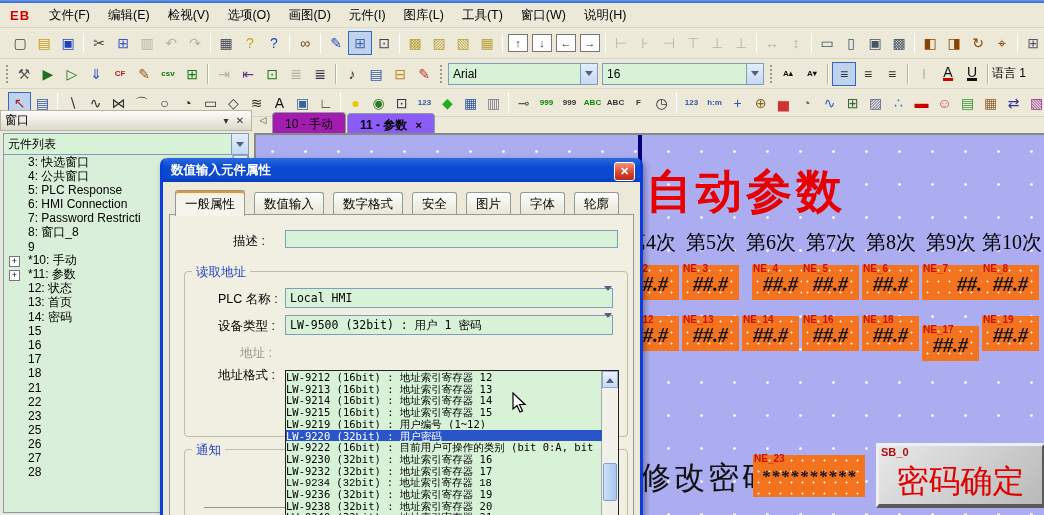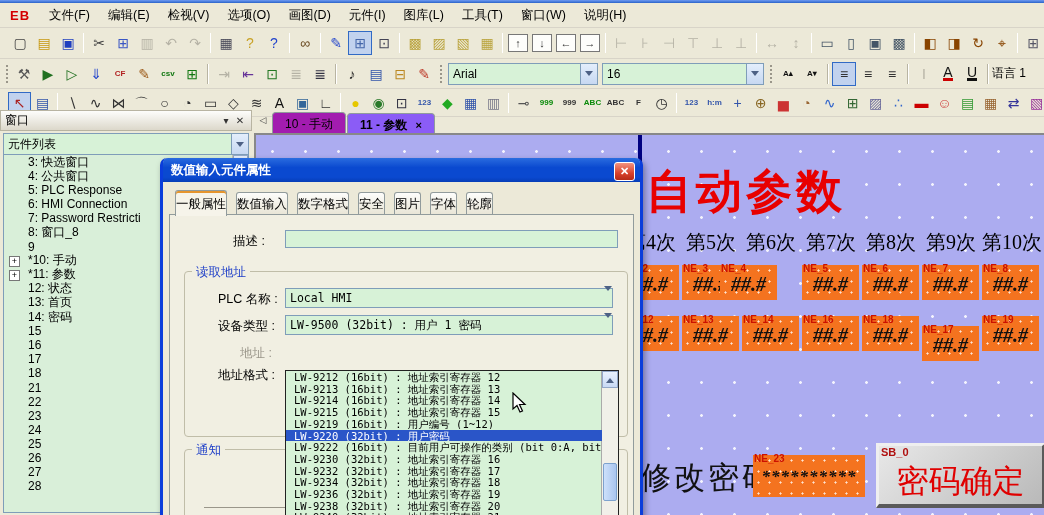--- a/index.html
+++ b/index.html
@@ -85,37 +85,37 @@
     border-left:3px solid #0a3ddb;border-right:3px solid #0a3ddb;border-radius:7px 7px 0 0;
     box-shadow:2px 3px 6px rgba(0,0,0,.35);background:#ece9d8;}
   .dlg-title{height:24px;border-radius:5px 5px 0 0;display:flex;align-items:center;
     background:linear-gradient(#2a6cdf,#0a49d0 40%,#0a49d0 80%,#063db7);
     color:#fff;font-weight:bold;font-size:12.5px;padding-left:8px;}
   .dlg-close{position:absolute;right:5px;top:4px;width:19px;height:17px;border:1px solid #fff;
     border-radius:3px;background:linear-gradient(#f3937f,#d8412b 60%,#b52a17);color:#fff;
     font-weight:bold;font-size:11px;text-align:center;line-height:16px;}
   .dlg-body{position:absolute;left:0;right:0;top:24px;bottom:0;background:#ece9d8;}
   .dlg-tabs{position:absolute;left:12px;top:10px;display:flex;font-size:12.5px;}
-  .dlg-tab{padding:3px 0;border:1px solid #919b9c;border-bottom:none;border-radius:3px 3px 0 0;
+  .dlg-tab{padding:3px 9px;border:1px solid #919b9c;border-bottom:none;border-radius:3px 3px 0 0;
     background:linear-gradient(#fdfdfb,#e5e1d0);margin-right:9px;}
   .dlg-tab.active{background:#f6f4ea;box-shadow:inset 0 2px 0 #e5952e;position:relative;top:-2px;
     padding-top:5px;z-index:2;}
   .dlg-panel{position:absolute;left:6px;right:6px;top:32px;bottom:0;border:1px solid #919b9c;
     background:#f1efe2;}
   .f-label{position:absolute;font-size:12.5px;white-space:nowrap;}
   .f-input{position:absolute;background:#d7f2d7;border:1px solid #7f9db9;height:16px;font-size:12px;padding:0 3px;}
   .groupbox{position:absolute;border:1px solid #c0bda8;border-radius:4px;}
   .group-label{position:absolute;font-size:12.5px;color:#2040c8;background:#f1efe2;padding:0 4px;}
   .dcombo{position:absolute;height:18px;display:flex;background:#d7f2d7;border:1px solid #7f9db9;
     font-size:12px;align-items:center;}
   .dcombo .cv{flex:1;padding:0 4px;font-family:"DejaVu Sans Mono",monospace;font-size:11.5px;white-space:nowrap;overflow:hidden;}
   .dlist{position:absolute;left:115px;top:155px;width:332px;height:250px;background:#d7f2d7;
     border:1px solid #222;overflow:hidden;z-index:3;}
   .dlist-row{position:absolute;left:0;right:16px;height:11.7px;font-size:10.5px;white-space:nowrap;
-    font-family:"DejaVu Sans Mono",monospace;padding-left:8px;overflow:hidden;}
+    font-family:"DejaVu Sans Mono",monospace;padding-left:0;overflow:hidden;}
   .dlist-row.sel{background:#2a55c8;color:#fff;}
   .dlist-sb{position:absolute;right:0;top:0;bottom:0;width:16px;background:#f1f0e9;border-left:1px solid #aaa;}
   .dlist-thumb{position:absolute;left:1px;right:1px;top:92px;height:36px;border:1px solid #7da2ce;
     border-radius:2px;background:linear-gradient(90deg,#cde0fb,#a9c5ef);}
   .hline{position:absolute;height:1px;background:#9a968a;}
   .cursor{position:absolute;z-index:99;}
 </style>
 </head>
 <body>
 
@@ -313,33 +313,33 @@
         </div>
       <div id="ne-row1">
           <div class="ne-cell" style="left: 366px; top: 130px;">
             <span class="ne-tag">NE_2</span>
             <span class="ne-val">##.#</span>
           </div>
           <div class="ne-cell" style="left: 426px; top: 130px;">
             <span class="ne-tag">NE_3</span>
             <span class="ne-val">##.#</span>
           </div>
-          <div class="ne-cell" style="left: 464px; top: 130px;">
+          <div class="ne-cell" style="left: 496px; top: 130px;">
             <span class="ne-tag">NE_4</span>
             <span class="ne-val">##.#</span>
           </div>
           <div class="ne-cell" style="left: 546px; top: 130px;">
             <span class="ne-tag">NE_5</span>
             <span class="ne-val">##.#</span>
           </div>
           <div class="ne-cell" style="left: 606px; top: 130px;">
             <span class="ne-tag">NE_6</span>
             <span class="ne-val">##.#</span>
           </div>
-          <div class="ne-cell" style="left: 666px; top: 130px;">
+          <div class="ne-cell" style="left: 666px; top: 130px; padding-left: 48px;">
             <span class="ne-tag">NE_7</span>
             <span class="ne-val">##.#</span>
           </div>
           <div class="ne-cell" style="left: 726px; top: 130px;">
             <span class="ne-tag">NE_8</span>
             <span class="ne-val">##.#</span>
           </div>
         </div>
       <div id="ne-row2">
           <div class="ne-cell" style="left: 366px; top: 181px;">
@@ -449,23 +449,20 @@
             <span>18</span>
           </div>
           <div class="tree-row">
             <span>21</span>
           </div>
           <div class="tree-row">
             <span>22</span>
           </div>
           <div class="tree-row">
             <span>23</span>
-          </div>
-          <div class="tree-row">
-            <span>24</span>
           </div>
           <div class="tree-row">
             <span>25</span>
           </div>
           <div class="tree-row">
             <span>26</span>
           </div>
           <div class="tree-row">
             <span>27</span>
           </div>
@@ -530,21 +527,21 @@
           </div>
         <div class="dlist-row" style="top: 0px;">LW-9212 (16bit) : 地址索引寄存器 12</div>
             <div class="dlist-row" style="top: 11.7px;">LW-9213 (16bit) : 地址索引寄存器 13</div>
             <div class="dlist-row" style="top: 23.4px;">LW-9214 (16bit) : 地址索引寄存器 14</div>
             <div class="dlist-row" style="top: 35.1px;">LW-9215 (16bit) : 地址索引寄存器 15</div>
             <div class="dlist-row" style="top: 46.8px;">LW-9219 (16bit) : 用户编号 (1~12)</div>
             <div class="dlist-row sel" style="top: 58.5px;">LW-9220 (32bit) : 用户密码</div>
             <div class="dlist-row" style="top: 70.2px;">LW-9222 (16bit) : 目前用户可操作的类别 (bit 0:A, bit</div>
             <div class="dlist-row" style="top: 81.9px;">LW-9230 (32bit) : 地址索引寄存器 16</div>
             <div class="dlist-row" style="top: 93.6px;">LW-9232 (32bit) : 地址索引寄存器 17</div>
-            <div class="dlist-row" style="top: 105.3px;">LW-9234 (32bit) : 地址索引寄存器 18</div>
+            <div class="dlist-row" style="top: 105.3px; font-family: Liberation Mono, monospace;">LW-9234 (32bit) : 地址索引寄存器 18</div>
             <div class="dlist-row" style="top: 117px;">LW-9236 (32bit) : 地址索引寄存器 19</div>
             <div class="dlist-row" style="top: 128.7px;">LW-9238 (32bit) : 地址索引寄存器 20</div>
             <div class="dlist-row" style="top: 140.4px;">LW-9240 (32bit) : 地址索引寄存器 21</div>
           </div>
       </div>
     </div>
   </div>
 
   <svg class="cursor" style="left:512px;top:392px;" width="16" height="22" viewBox="0 0 16 22">
     <polygon points="1,1 1,17 5,13.5 8,20 10.5,19 7.5,12.5 13,12.5" fill="#fff" stroke="#000" stroke-width="1.2"></polygon>

